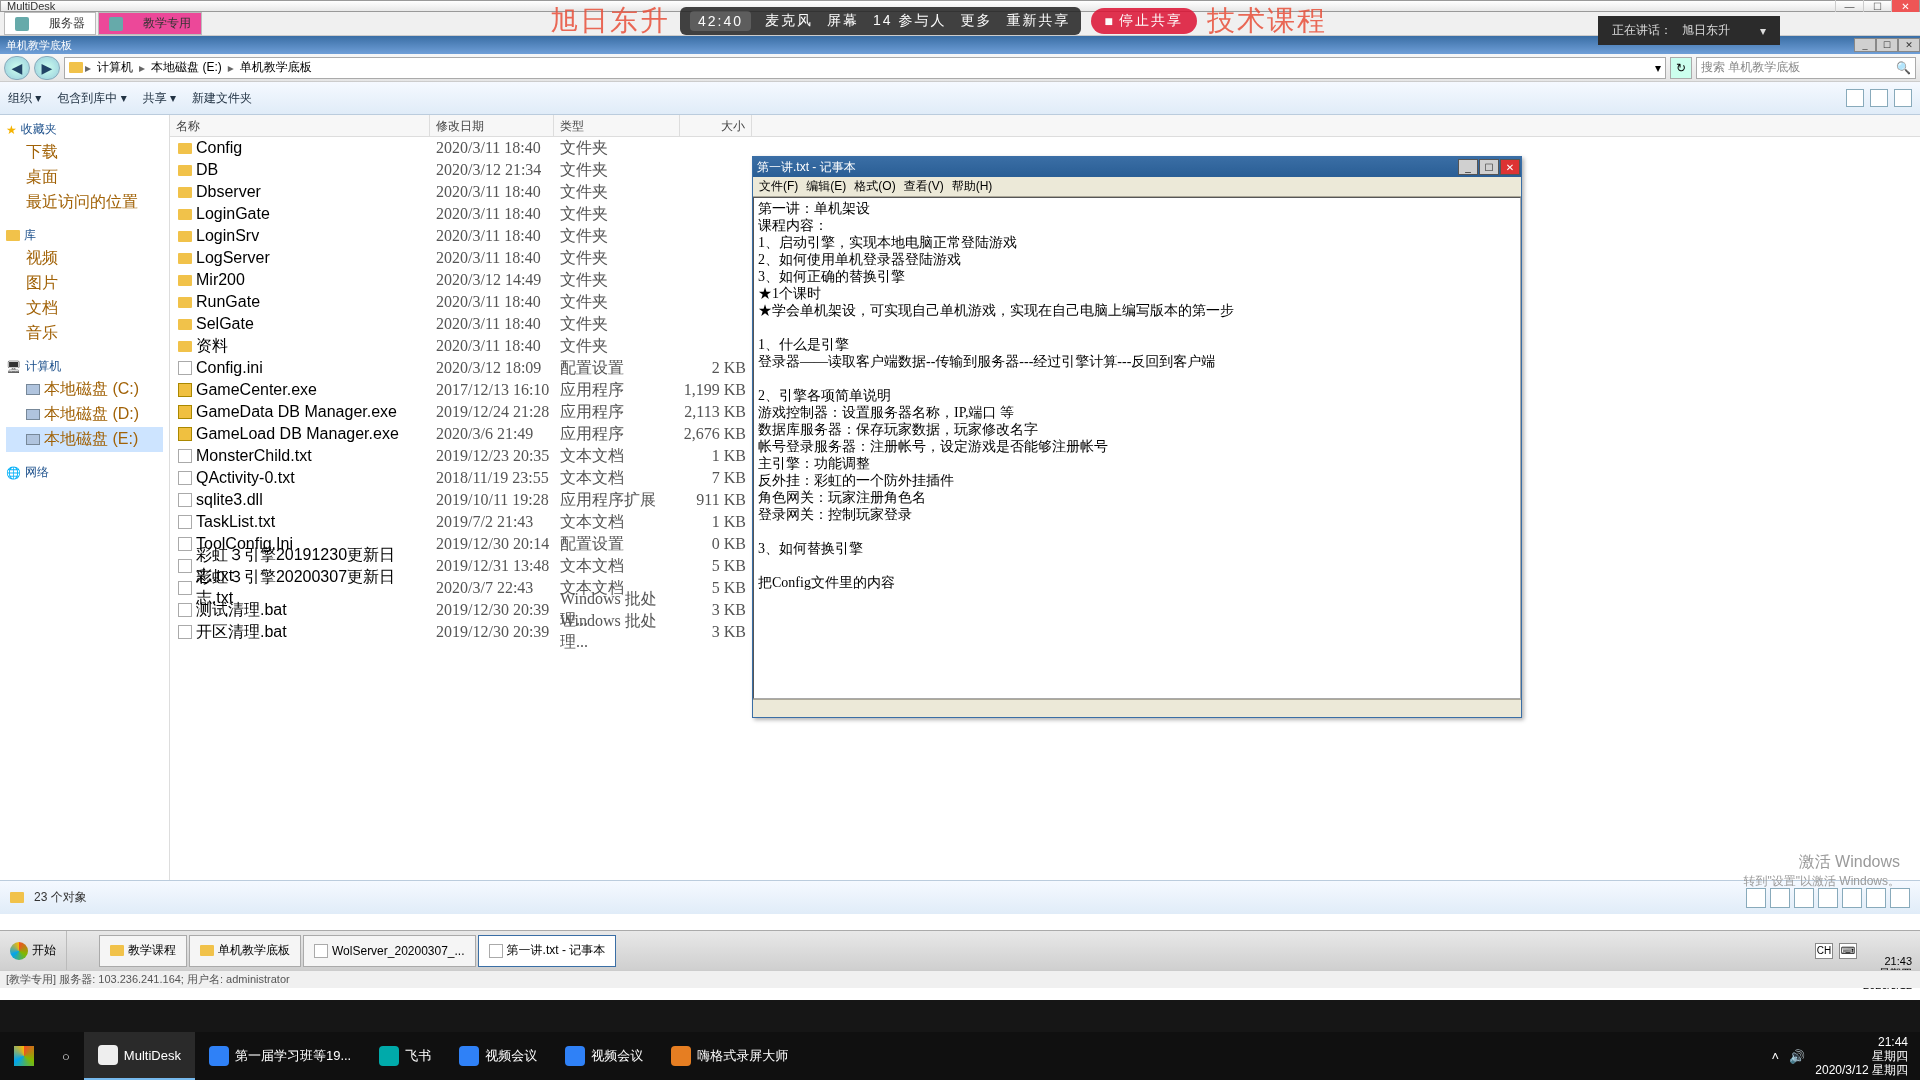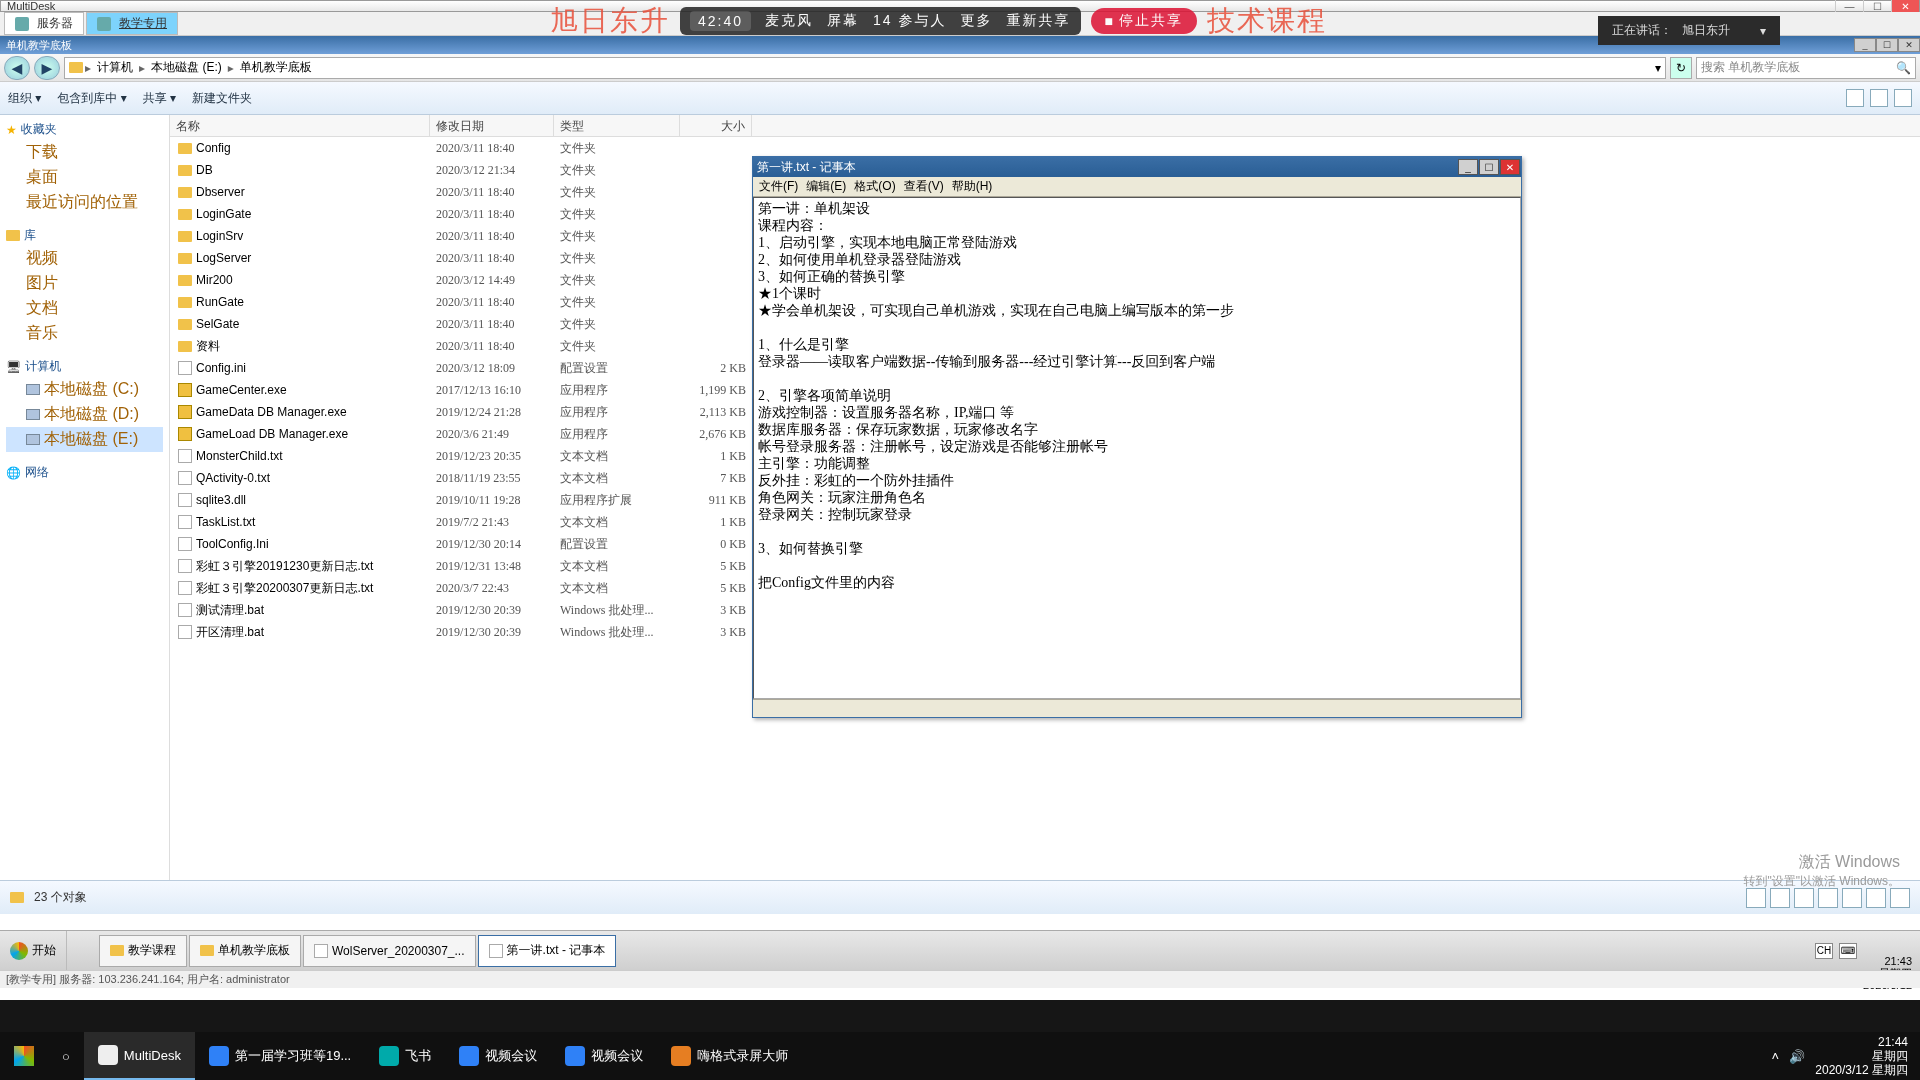--- a/index.html
+++ b/index.html
@@ -5,22 +5,22 @@
 * { margin: 0; padding: 0; box-sizing: border-box; font-family: "Microsoft YaHei", SimSun, sans-serif; }
 body { background: #161616; width: 1920px; height: 1080px; overflow: hidden; position: relative; }
 
 
 .multidesk-titlebar { height: 12px; background: linear-gradient(#fff,#e8e8e8); border: 1px solid #999; display: flex; align-items: center; font-size: 11px; padding-left: 6px; color: #333; }
 .multidesk-titlebar .wbtns { margin-left: auto; display: flex; }
 .multidesk-titlebar .wbtn { width: 28px; height: 12px; display: flex; align-items: center; justify-content: center; border-left: 1px solid #ccc; font-size: 10px; color: #555; }
 .multidesk-titlebar .wbtn.close { background: #e55; color: #fff; }
 
 .multidesk-toolbar { height: 24px; background: #f0f0f0; border-bottom: 1px solid #ccc; display: flex; align-items: center; font-size: 12px; gap: 2px; padding-left: 4px; }
-.md-tab { padding: 2px 10px; border: 1px solid #bbb; background: #fff; color: #333; display: flex; align-items: center; gap: 8px; font-size: 12px; }
-.md-tab.active { background: #7dd3fc; text-decoration: underline; }
+.md-tab { padding: 2px 10px; border: 1px solid #bbb; background: #fff; color: #333; display: flex; align-items: center; gap: 20px; font-size: 12px; }
+.md-tab.active { background: #ec4899; }
 .mini-icon { width: 14px; height: 14px; background: #6aa; border-radius: 2px; }
 
 
 .session { position: absolute; left: 0; top: 36px; right: 0; height: 964px; background: #fff; }
 
 .inner-title { height: 18px; background: linear-gradient(#3a6ea5,#6f9fd8); color: #fff; font-size: 11px; display: flex; align-items: center; padding-left: 6px; }
 .inner-title .wbtns { margin-left: auto; display: flex; }
 .inner-title .wbtn { width: 22px; height: 14px; background: #d0d0d0; border: 1px solid #888; font-size: 9px; display: flex; align-items: center; justify-content: center; color: #333; }
 
 .explorer-nav { height: 28px; background: linear-gradient(#f7f7f7,#e5e5e5); border-bottom: 1px solid #ccc; display: flex; align-items: center; padding: 0 4px; gap: 4px; font-size: 12px; }
@@ -44,21 +44,21 @@
 .folder-ic { width: 14px; height: 11px; background: #f1c24a; border-radius: 1px; }
 .drive-ic { width: 14px; height: 11px; background: #b0c4de; border: 1px solid #789; }
 
 .file-list { flex: 1; position: relative; }
 .fl-header { display: flex; height: 22px; border-bottom: 1px solid #ddd; background: #f7f7f7; font-size: 12px; color: #444; }
 .fl-header div { border-right: 1px solid #ddd; padding: 3px 6px; }
 .col-name { width: 260px; }
 .col-date { width: 124px; }
 .col-type { width: 126px; }
 .col-size { width: 72px; text-align: right; }
-.fl-rows { font-size: 12px; }
+.fl-rows { font-size: 16px; }
 .fl-row { display: flex; height: 22px; align-items: center; }
 .fl-row .col-name { display: flex; align-items: center; gap: 4px; padding-left: 8px; }
 .fl-row .col-date { padding-left: 6px; color: #555; font-family: SimSun; }
 .fl-row .col-type { padding-left: 6px; color: #555; font-family: SimSun; }
 .fl-row .col-size { padding-right: 6px; color: #555; font-family: SimSun; }
 .file-ic { width: 14px; height: 14px; background: #fff; border: 1px solid #aaa; }
 .exe-ic { width: 14px; height: 14px; background: #f0c040; border: 1px solid #a80; }
 
 
 .notepad { position: absolute; left: 752px; top: 120px; width: 770px; height: 562px; border: 1px solid #3a6ea5; background: #ece9d8; box-shadow: 2px 2px 4px rgba(0,0,0,.3); }

